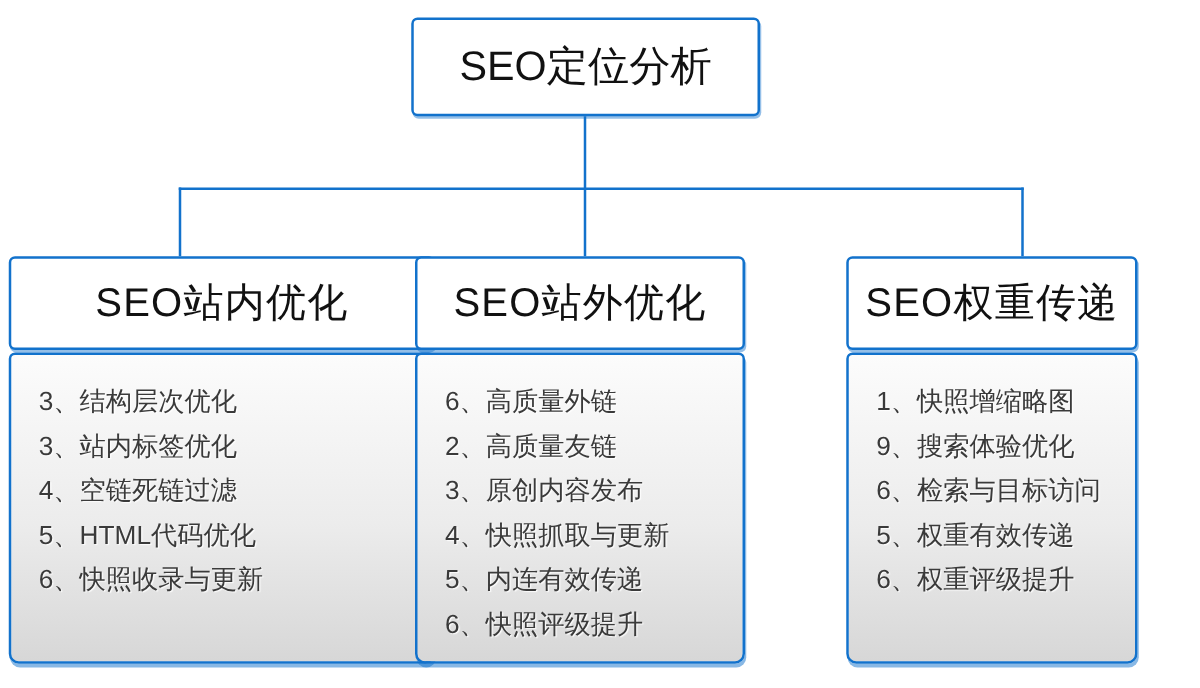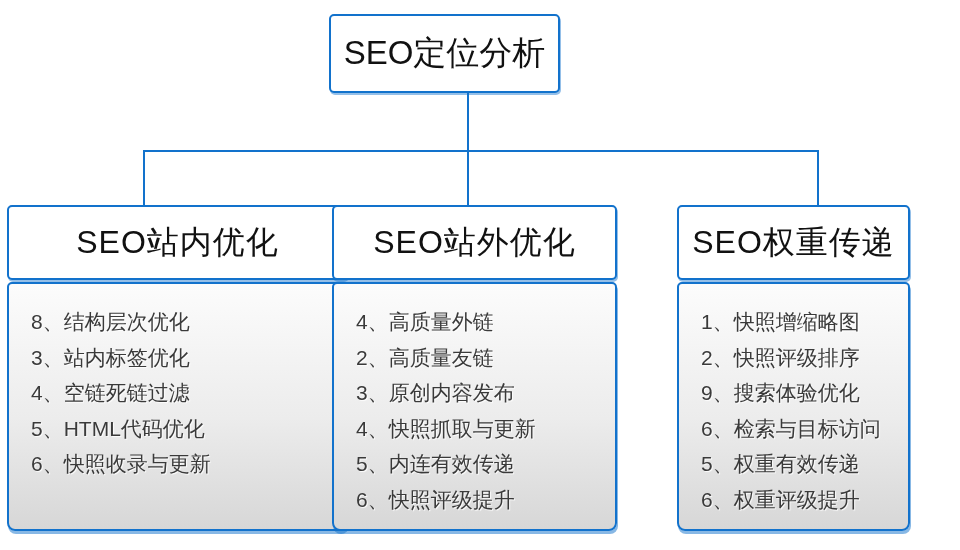--- a/index.html
+++ b/index.html
@@ -20,40 +20,40 @@
   .node{
     position:absolute;
     background:#ffffff;
     border:2px solid var(--border-blue);
     border-radius:5px;
     display:flex;align-items:center;justify-content:center;
     color:#111111;
     box-shadow:1px 2px 0 rgba(18,114,204,0.45);
   }
   .root-node{
-    left:329px;top:14px;width:231px;height:79px;
+    left:329px;top:14px;width:279px;height:79px;
     font-size:33px;
   }
   .header-node{
     top:205px;height:75px;
     font-size:32px;
     letter-spacing:1px;
     z-index:2;
   }
   .list-node{
     position:absolute;
     top:282px;height:249px;
     border:2px solid var(--border-blue);
     border-radius:5px 5px 8px 8px;
     background:linear-gradient(to bottom,var(--list-bg-top) 0%,#ececec 55%,var(--list-bg-bottom) 100%);
     box-shadow:1px 3px 0 rgba(18,114,204,0.5);
     z-index:1;
   }
   .col-left .header-node,.col-left.list-node{left:7px;width:341px;}
-  .col-mid .header-node,.col-mid.list-node{left:332px;width:285px;}
+  .col-mid .header-node,.col-mid.list-node{left:332px;width:264px;}
   .col-right .header-node,.col-right.list-node{left:677px;width:233px;}
   .item-list{
     list-style:none;
     padding:20px 8px 0 22px;
   }
   .item-list li{
     font-size:21px;
     line-height:35.5px;
     color:var(--item-text);
     text-shadow:1px 1px 1px rgba(255,255,255,0.95);
@@ -78,49 +78,48 @@
   <div class="connector conn-root-v"></div>
   <div class="connector conn-h"></div>
   <div class="connector conn-left-v"></div>
   <div class="connector conn-right-v"></div>
 
   <div class="col-left">
     <div class="node header-node">SEO站内优化</div>
   </div>
   <div class="list-node col-left">
     <ul class="item-list">
-      <li>8、结构层次优化</li>
+      <li>3、结构层次优化</li>
       <li>3、站内标签优化</li>
       <li>4、空链死链过滤</li>
       <li>5、HTML代码优化</li>
       <li>6、快照收录与更新</li>
     </ul>
   </div>
 
   <div class="col-mid">
     <div class="node header-node">SEO站外优化</div>
   </div>
   <div class="list-node col-mid">
     <ul class="item-list">
-      <li>4、高质量外链</li>
+      <li>6、高质量外链</li>
       <li>2、高质量友链</li>
       <li>3、原创内容发布</li>
       <li>4、快照抓取与更新</li>
       <li>5、内连有效传递</li>
       <li>6、快照评级提升</li>
     </ul>
   </div>
 
   <div class="col-right">
     <div class="node header-node">SEO权重传递</div>
   </div>
   <div class="list-node col-right">
     <ul class="item-list">
       <li>1、快照增缩略图</li>
-      <li>2、快照评级排序</li>
       <li>9、搜索体验优化</li>
       <li>6、检索与目标访问</li>
       <li>5、权重有效传递</li>
       <li>6、权重评级提升</li>
     </ul>
   </div>
 
 </div>
 
 </body></html>

